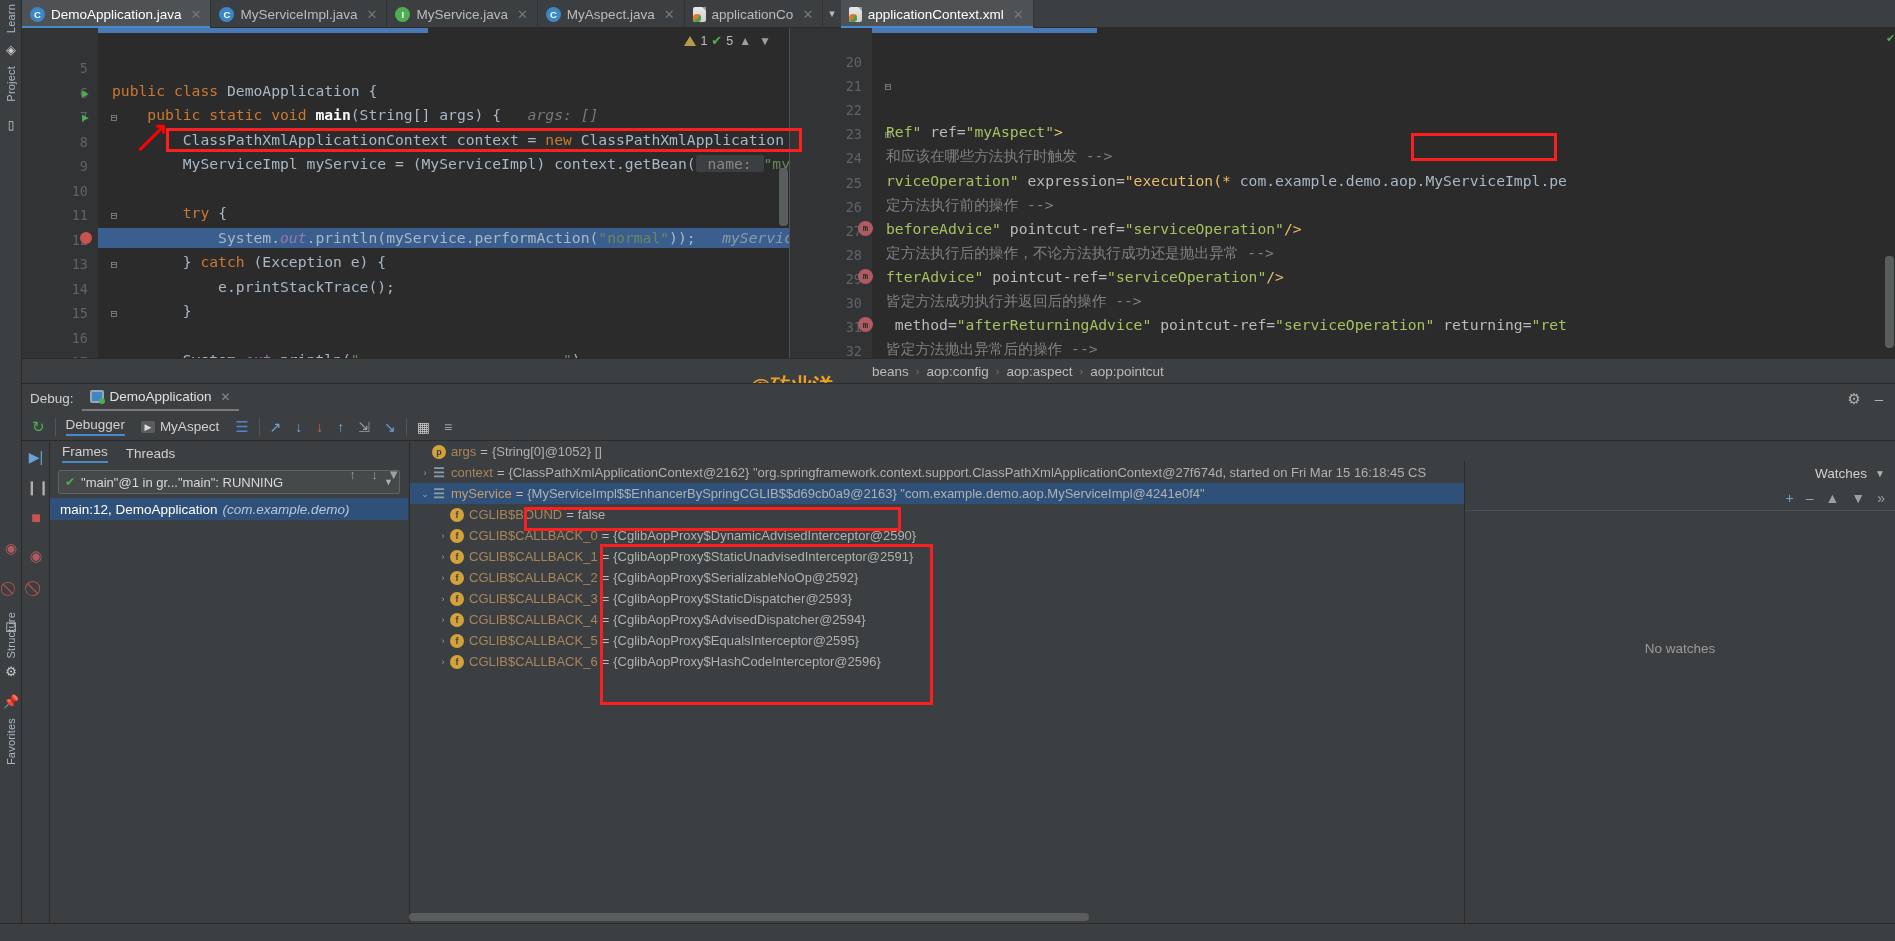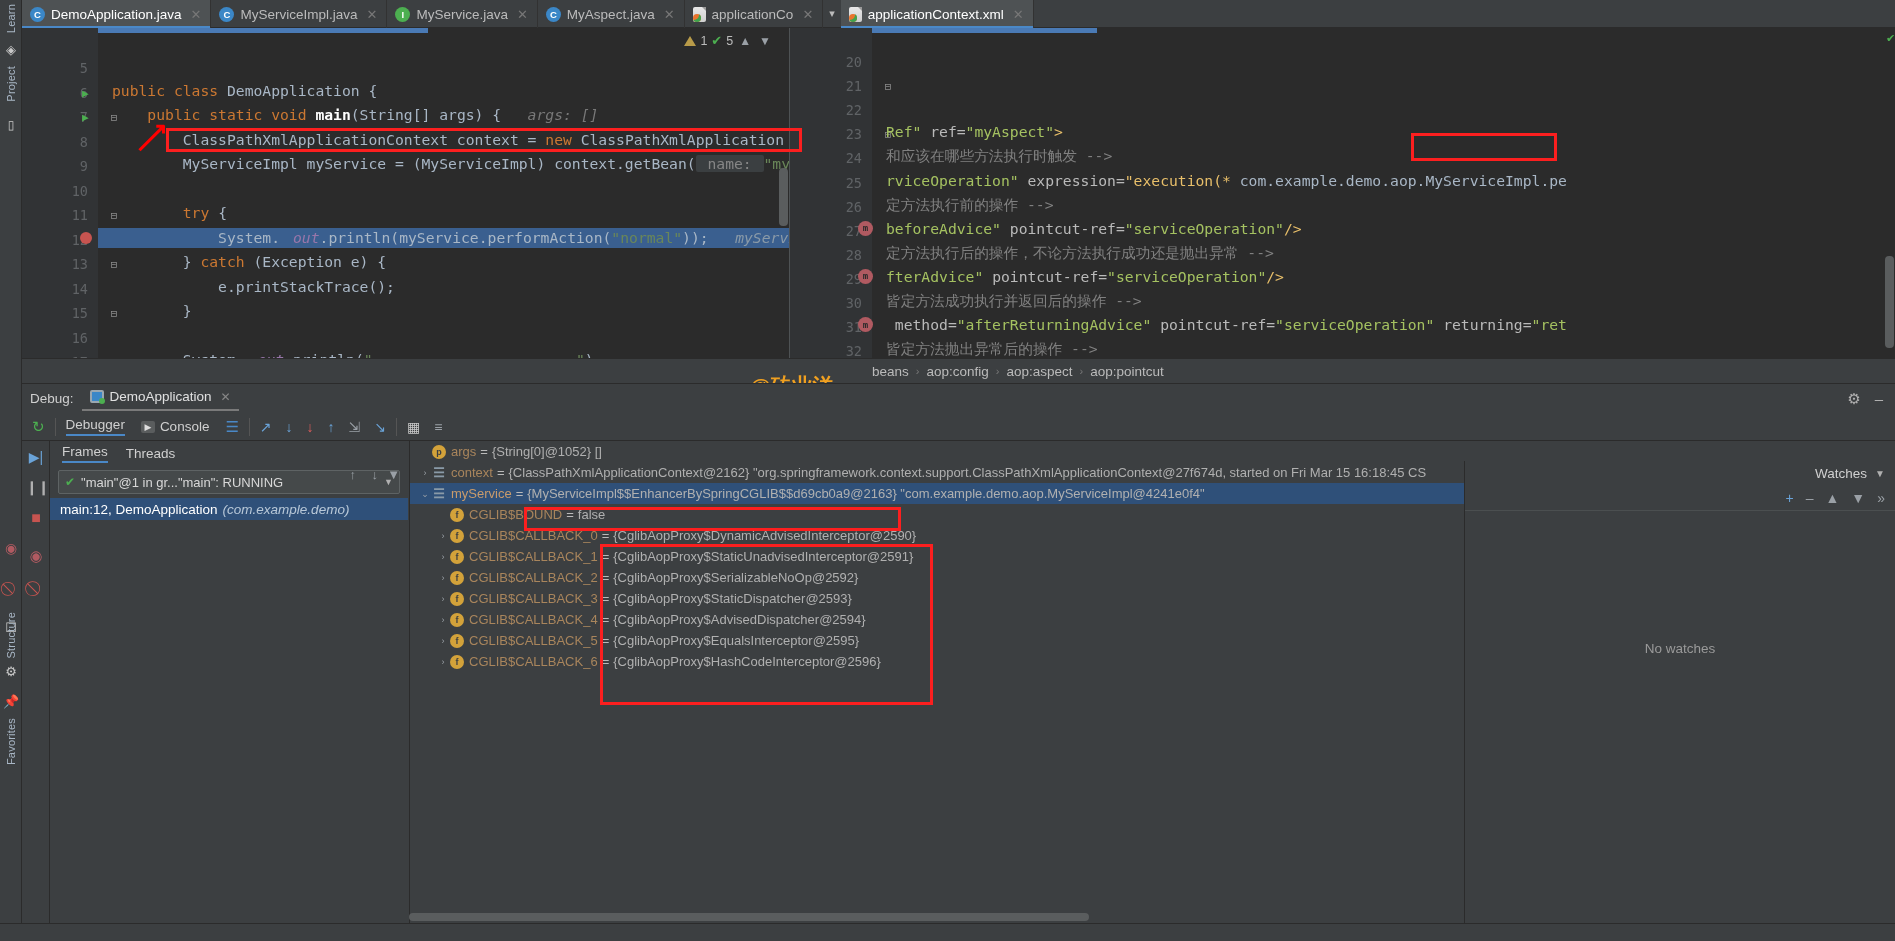--- a/index.html
+++ b/index.html
@@ -93,21 +93,21 @@
     position: absolute; width: 46px; text-align: right;
     color: #606366; font-family: "DejaVu Sans Mono", monospace;
     font-size: 13.5px;
   }
   .cl { position: absolute; white-space: pre; }
 
   
   .k  { color: #cc7832; }
   .s  { color: #6a8759; }
   .cm { color: #808080; }
-  .st { color: #9876aa; font-style: italic; margin-left: 13px; }
+  .st { color: #9876aa; font-style: italic; }
   .pl { color: #a9b7c6; }
   .hint { color: #787878; font-style: italic; }
   .hintbox { background:#3b3f41; color:#868686; padding:0 3px; border-radius:2px; font-style: normal;}
   .xa { color: #bababa; }
   .xv { color: #a5c261; }
   .xs { color: #e8bf6a; }
   .xtag { color: #e8bf6a; }
 
   .sel-line { position: absolute; left: 76px; right: 0; height: 20px; background: #3a5f8f; }
 
@@ -405,21 +405,21 @@
     <div class="tb-sec">
       <span style="color:#4caf50;font-size:15px;">↻</span>
     </div>
     <div class="tb-div"></div>
     <div class="tb-sec" style="gap:16px;">
       <span class="tb-tab sel">
           <span>Debugger</span>
         </span>
       <span class="tb-tab">
         <span style="display:inline-block;width:14px;height:12px;background:#5a5d5e;color:#ddd;font-size:9px;text-align:center;line-height:12px;border-radius:2px;">▶</span>
-        <span>Console</span>
+        <span>MyAspect</span>
       </span>
       <span style="color:#4a88c7;font-size:15px;">☰</span>
     </div>
     <div class="tb-div"></div>
     <div class="tb-sec" style="gap:14px;">
       <span style="color:#6aa3d8;font-size:14px;">↗</span>
       <span style="color:#6aa3d8;font-size:14px;">↓</span>
       <span style="color:#e05c5c;font-size:14px;">↓</span>
       <span style="color:#6aa3d8;font-size:14px;">↑</span>
       <span style="color:#9aa0a6;font-size:14px;">⇲</span>

